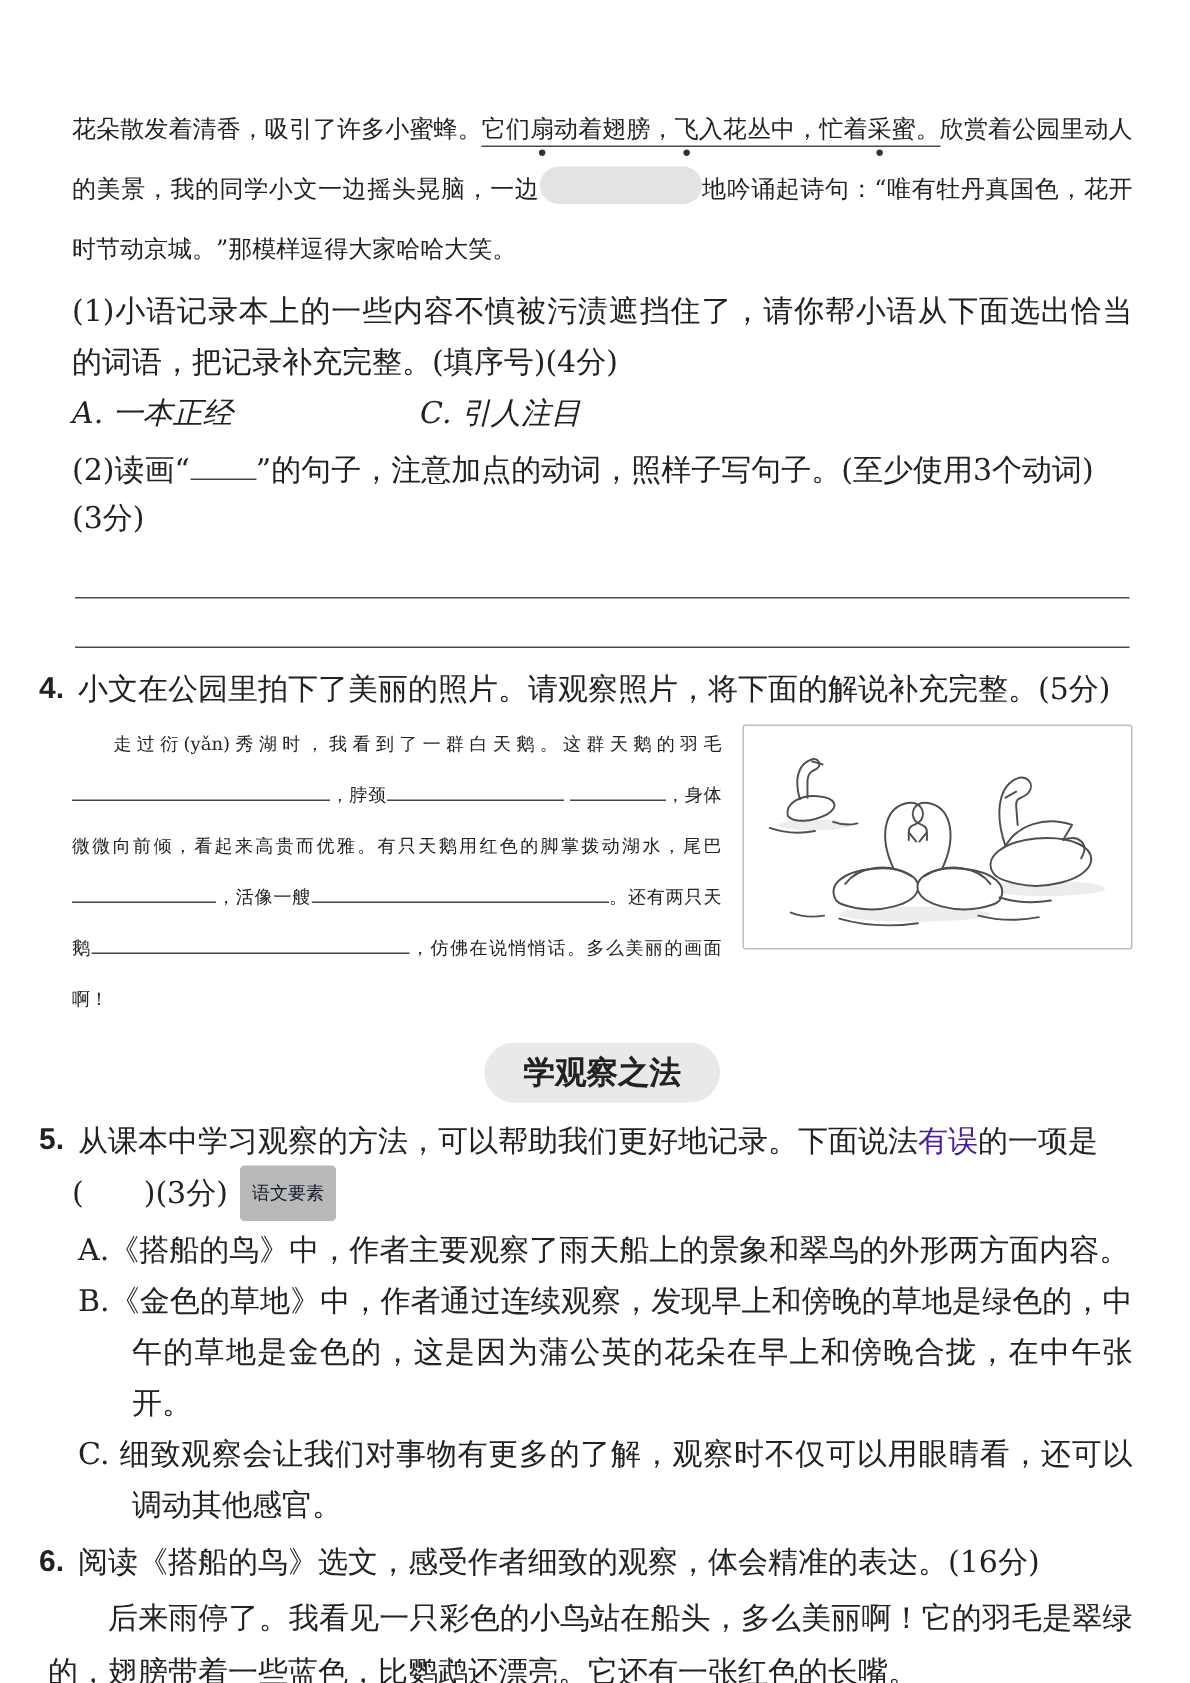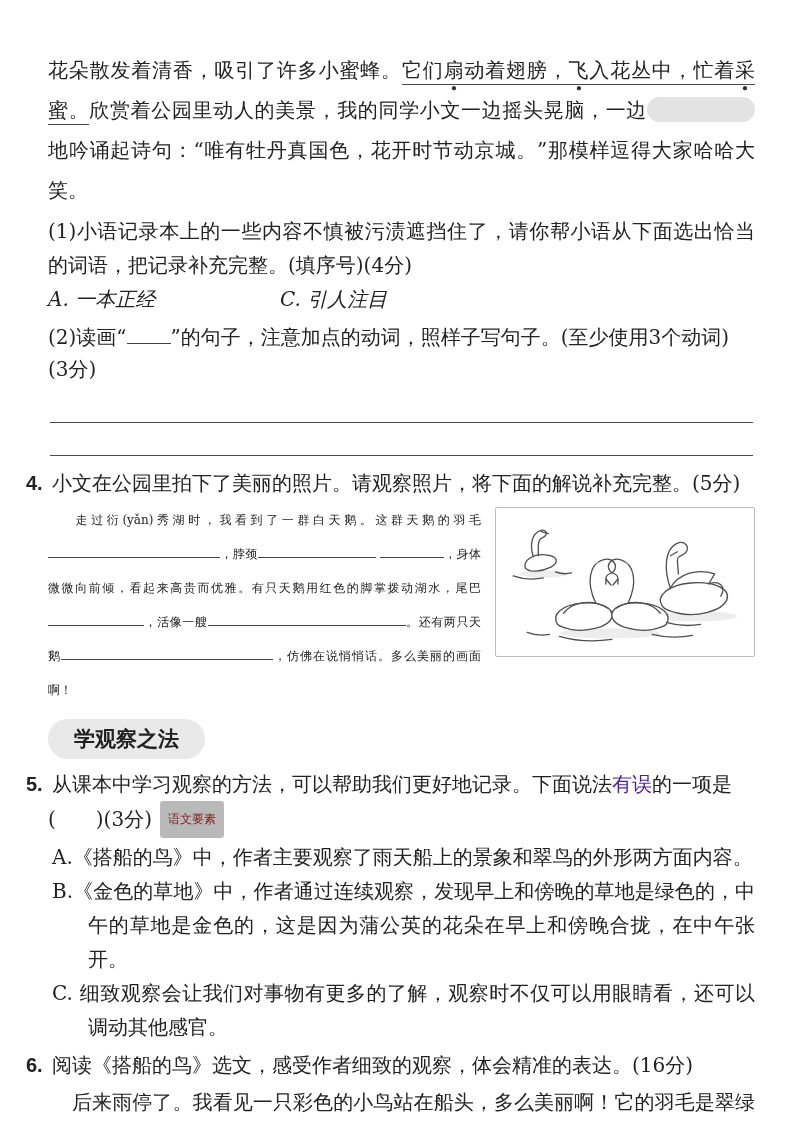--- a/index.html
+++ b/index.html
@@ -6,21 +6,21 @@
   html,body { background:#ffffff; }
   .page {
     position:relative;
     width:793px; height:1122px;
     background:#ffffff;
     color:#222;
     font-family:"DejaVu Serif","Liberation Serif",serif;
     padding:50px 38px 0 48px;
     overflow:hidden;
   }
-  .intro { font-size:20px; line-height:40px; text-align:justify; }
+  .intro { font-size:16px; line-height:40px; text-align:justify;margin-top:16px; }
   .ul-sent { border-bottom:1.5px solid #4a4a4a; padding-bottom:2px; }
   .em-dot { position:relative; }
   .em-dot::after {
     content:"•"; position:absolute; left:50%; bottom:-15px;
     transform:translateX(-50%); font-size:15px; line-height:1; color:#333;
   }
   .stain { display:inline-block; width:108px; height:25px; background:#e3e3e3;
            border-radius:13px; vertical-align:-5px; }
   .sub { font-size:20px; line-height:34px; margin-top:4px; text-align:justify; }
   .opts-row { display:flex; font-size:20px; line-height:34px;font-style:italic; }
@@ -29,25 +29,25 @@
   .score-line { font-size:20px; line-height:31px; padding-right:10px; }
   .ans-line { height:33px; border-bottom:1px solid #4a4a4a; margin:0 2px; }
   .ans-line.first { margin-top:5px; }
   .q { position:relative; padding-left:4px; font-size:20px; line-height:34px; margin-top:10px; text-align:justify; }
   .qnum { position:absolute; left:-22px; top:0; font-family:"Liberation Sans",sans-serif; font-weight:bold; font-size:20px; }
   .q4-body { font-size:12px; line-height:34px; text-align:justify; margin-top:3px; text-indent:0; }
   .q4-body .indent { display:inline-block; width:2em; }
   .q4-fig { float:right; width:260px; height:150px; border:1.5px solid #bdbdbd; border-radius:2px;
             background:#fff; margin:4px 0 6px 14px; padding:3px; }
   .q4-fig svg { width:100%; height:100%; display:block; }
-  .banner-wrap { clear:both; margin:12px 0 8px; }
+  .banner-wrap { clear:both; text-align:center; margin:12px 0 8px; }
   .banner { display:inline-block; background:#e9e9e9; border-radius:20px; padding:6px 26px;
             font-family:"Liberation Sans",sans-serif; font-weight:bold; font-size:21px; color:#222; }
   .hl-gray { color:#4c1d95; }
-  .badge { display:inline-block; background:#b9b9b9; color:#7f1d1d; font-family:"Liberation Sans",sans-serif;
+  .badge { display:inline-block; background:#b9b9b9; color:#0f172a; font-family:"Liberation Sans",sans-serif;
            font-size:12px; padding:3px 8px; border-radius:3px; vertical-align:3px; margin-left:8px; }
   .q5-opts { padding-left:4px; margin-top:2px; }
   .opt-item { padding-left:36px; text-indent:-36px; font-size:20px; line-height:34px; text-align:justify; }
   .excerpt { font-size:20px; line-height:36px; text-align:justify; text-indent:2em; margin-left:-16px; margin-top:2px; }
 </style>
 </head>
 <body>
 
 <div class="page">
 

